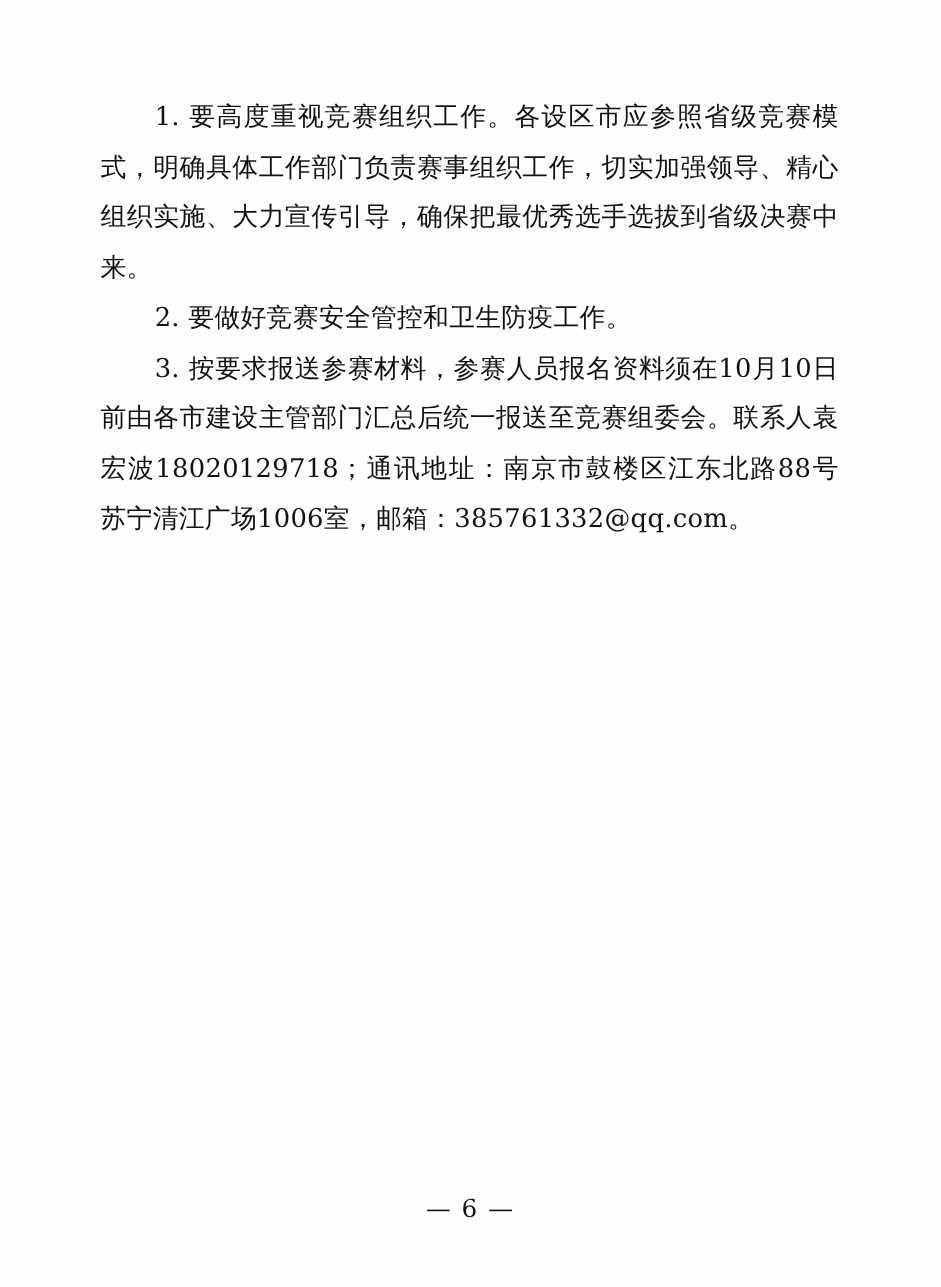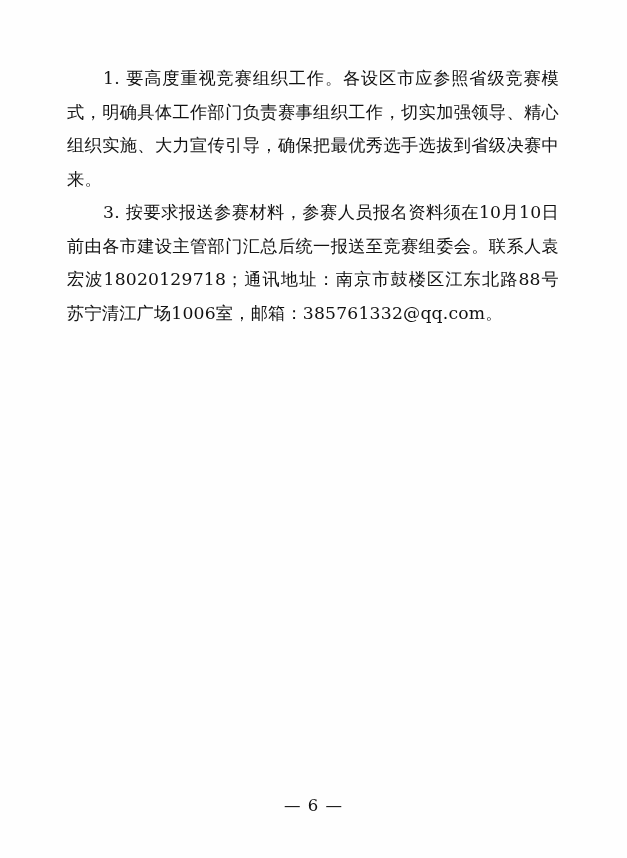--- a/index.html
+++ b/index.html
@@ -57,18 +57,19 @@
     letter-spacing: 1px;
     font-family: "DejaVu Serif", "Liberation Serif", serif;
   }
 </style>
 </head>
 <body>
 
 <div class="page">
   <div class="content">
     <p class="para indent">1. 要高度重视竞赛组织工作。各设区市应参照省级竞赛模式，明确具体工作部门负责赛事组织工作，切实加强领导、精心组织实施、大力宣传引导，确保把最优秀选手选拔到省级决赛中来。</p>
+    <p class="para indent">2. 要做好竞赛安全管控和卫生防疫工作。</p>
     <p class="para indent">3. 按要求报送参赛材料，参赛人员报名资料须在10月10日前由各市建设主管部门汇总后统一报送至竞赛组委会。联系人袁宏波18020129718；通讯地址：南京市鼓楼区江东北路88号苏宁清江广场1006室，邮箱：385761332@qq.com。</p>
   </div>
   <div class="footer">
     <span class="pagenum">— 6 —</span>
   </div>
 </div>
 
 </body></html>

